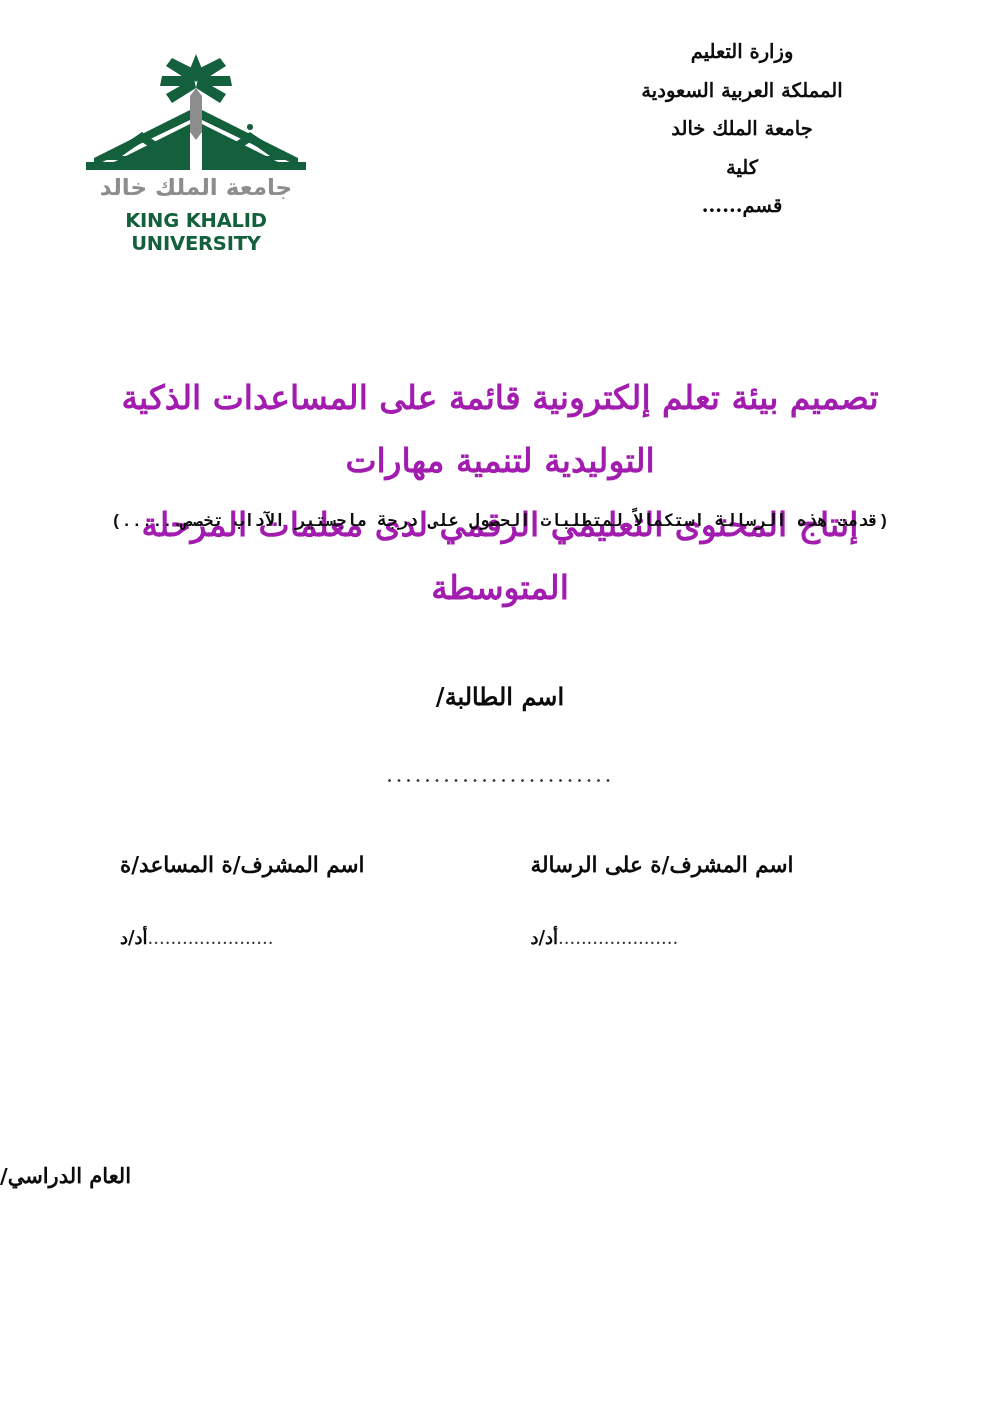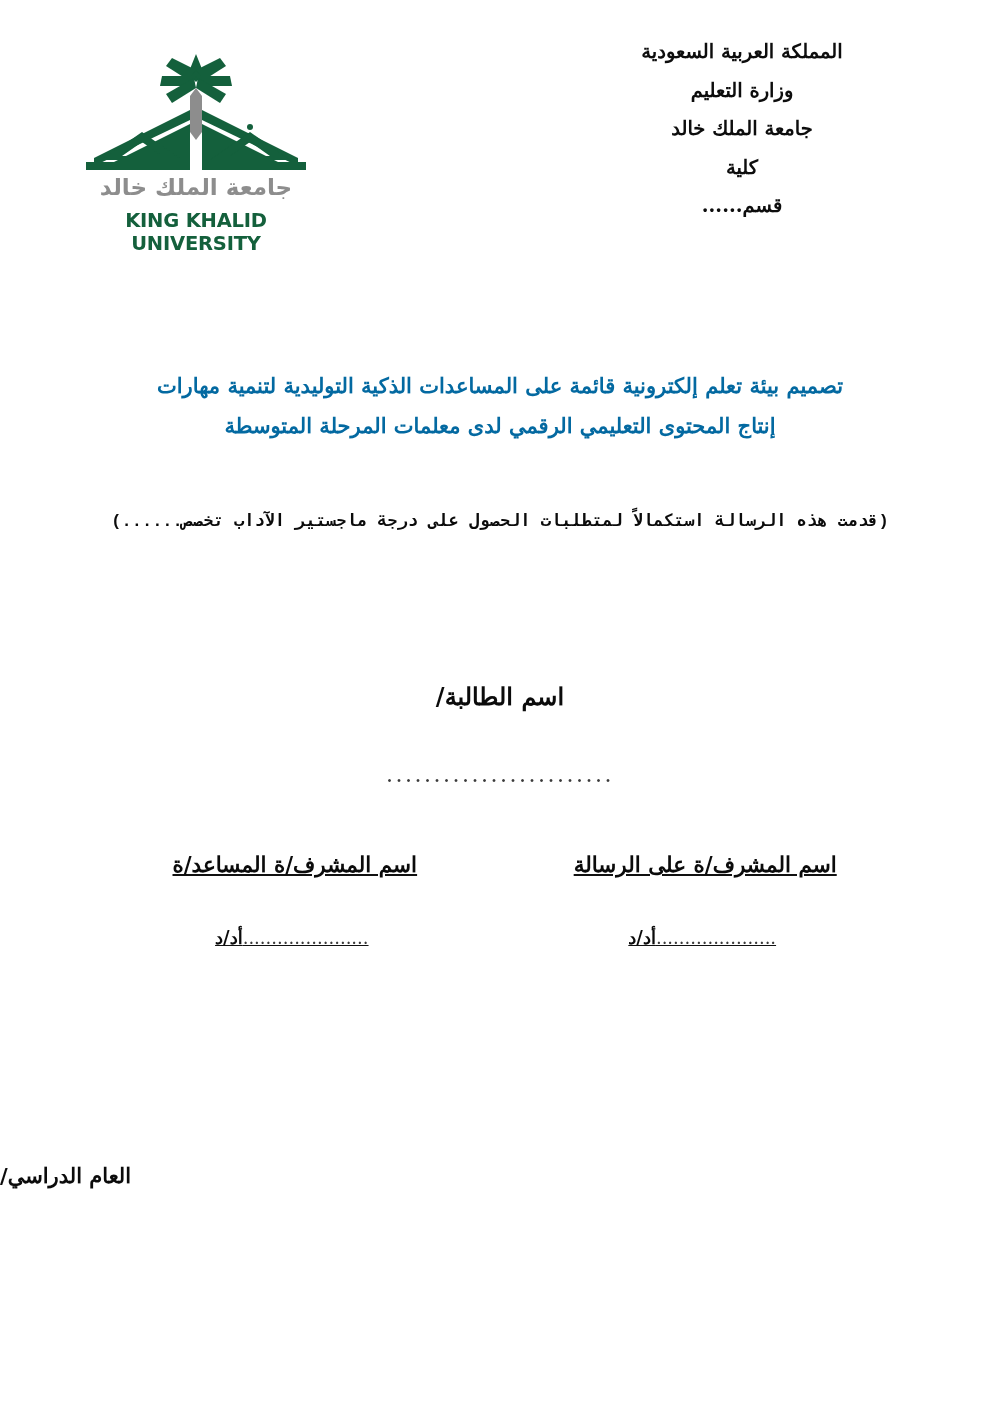--- a/index.html
+++ b/index.html
@@ -92,23 +92,23 @@
     position: absolute;
     top: 366px;
     left: 110px;
     right: 110px;
     text-align: center;
     direction: rtl;
   }
   .title-line {
     font-family: "DejaVu Serif", "Liberation Serif", serif;
     font-weight: 700;
-    font-size: 21px;
+    font-size: 33px;
     line-height: 1.92;
-    color: #0369a1;
+    color: #a21caf;
     letter-spacing: 0px;
   }
 
   
   .degree-block {
     position: absolute;
     top: 508px;
     left: 110px;
     right: 110px;
     text-align: center;
@@ -157,23 +157,22 @@
     top: 852px;
     left: 120px;
     right: 120px;
     display: flex;
     flex-direction: row;
     justify-content: space-between;
     direction: rtl;
   }
   .supervisor-col {
     width: 46%;
-    text-align: center;
-    direction: rtl;
-    text-decoration: underline;
+    text-align: left;
+    direction: rtl;
   }
   .supervisor-label {
     font-family: "DejaVu Serif", "Liberation Serif", serif;
     font-weight: 700;
     font-size: 21.5px;
     line-height: 1.25;
     color: #0b0b0b;
     white-space: nowrap;
   }
   .supervisor-value {
@@ -210,22 +209,22 @@
   }
 </style>
 </head>
 <body>
 
 <div class="page">
 
   <div class="header-zone">
 
     <div class="ministry-block">
+      <div class="ministry-line">وزارة التعليم</div>
       <div class="ministry-line">المملكة العربية السعودية</div>
-      <div class="ministry-line">وزارة التعليم</div>
       <div class="ministry-line">جامعة الملك خالد</div>
       <div class="ministry-line">كلية</div>
       <div class="ministry-line">قسم......</div>
     </div>
 
     <div class="logo-block">
       <svg class="logo-mark" viewBox="0 0 232 124" xmlns="http://www.w3.org/2000/svg">
 
         <g fill="#14603c">
           <polygon points="116,6 124,26 116,34 108,26"></polygon>

